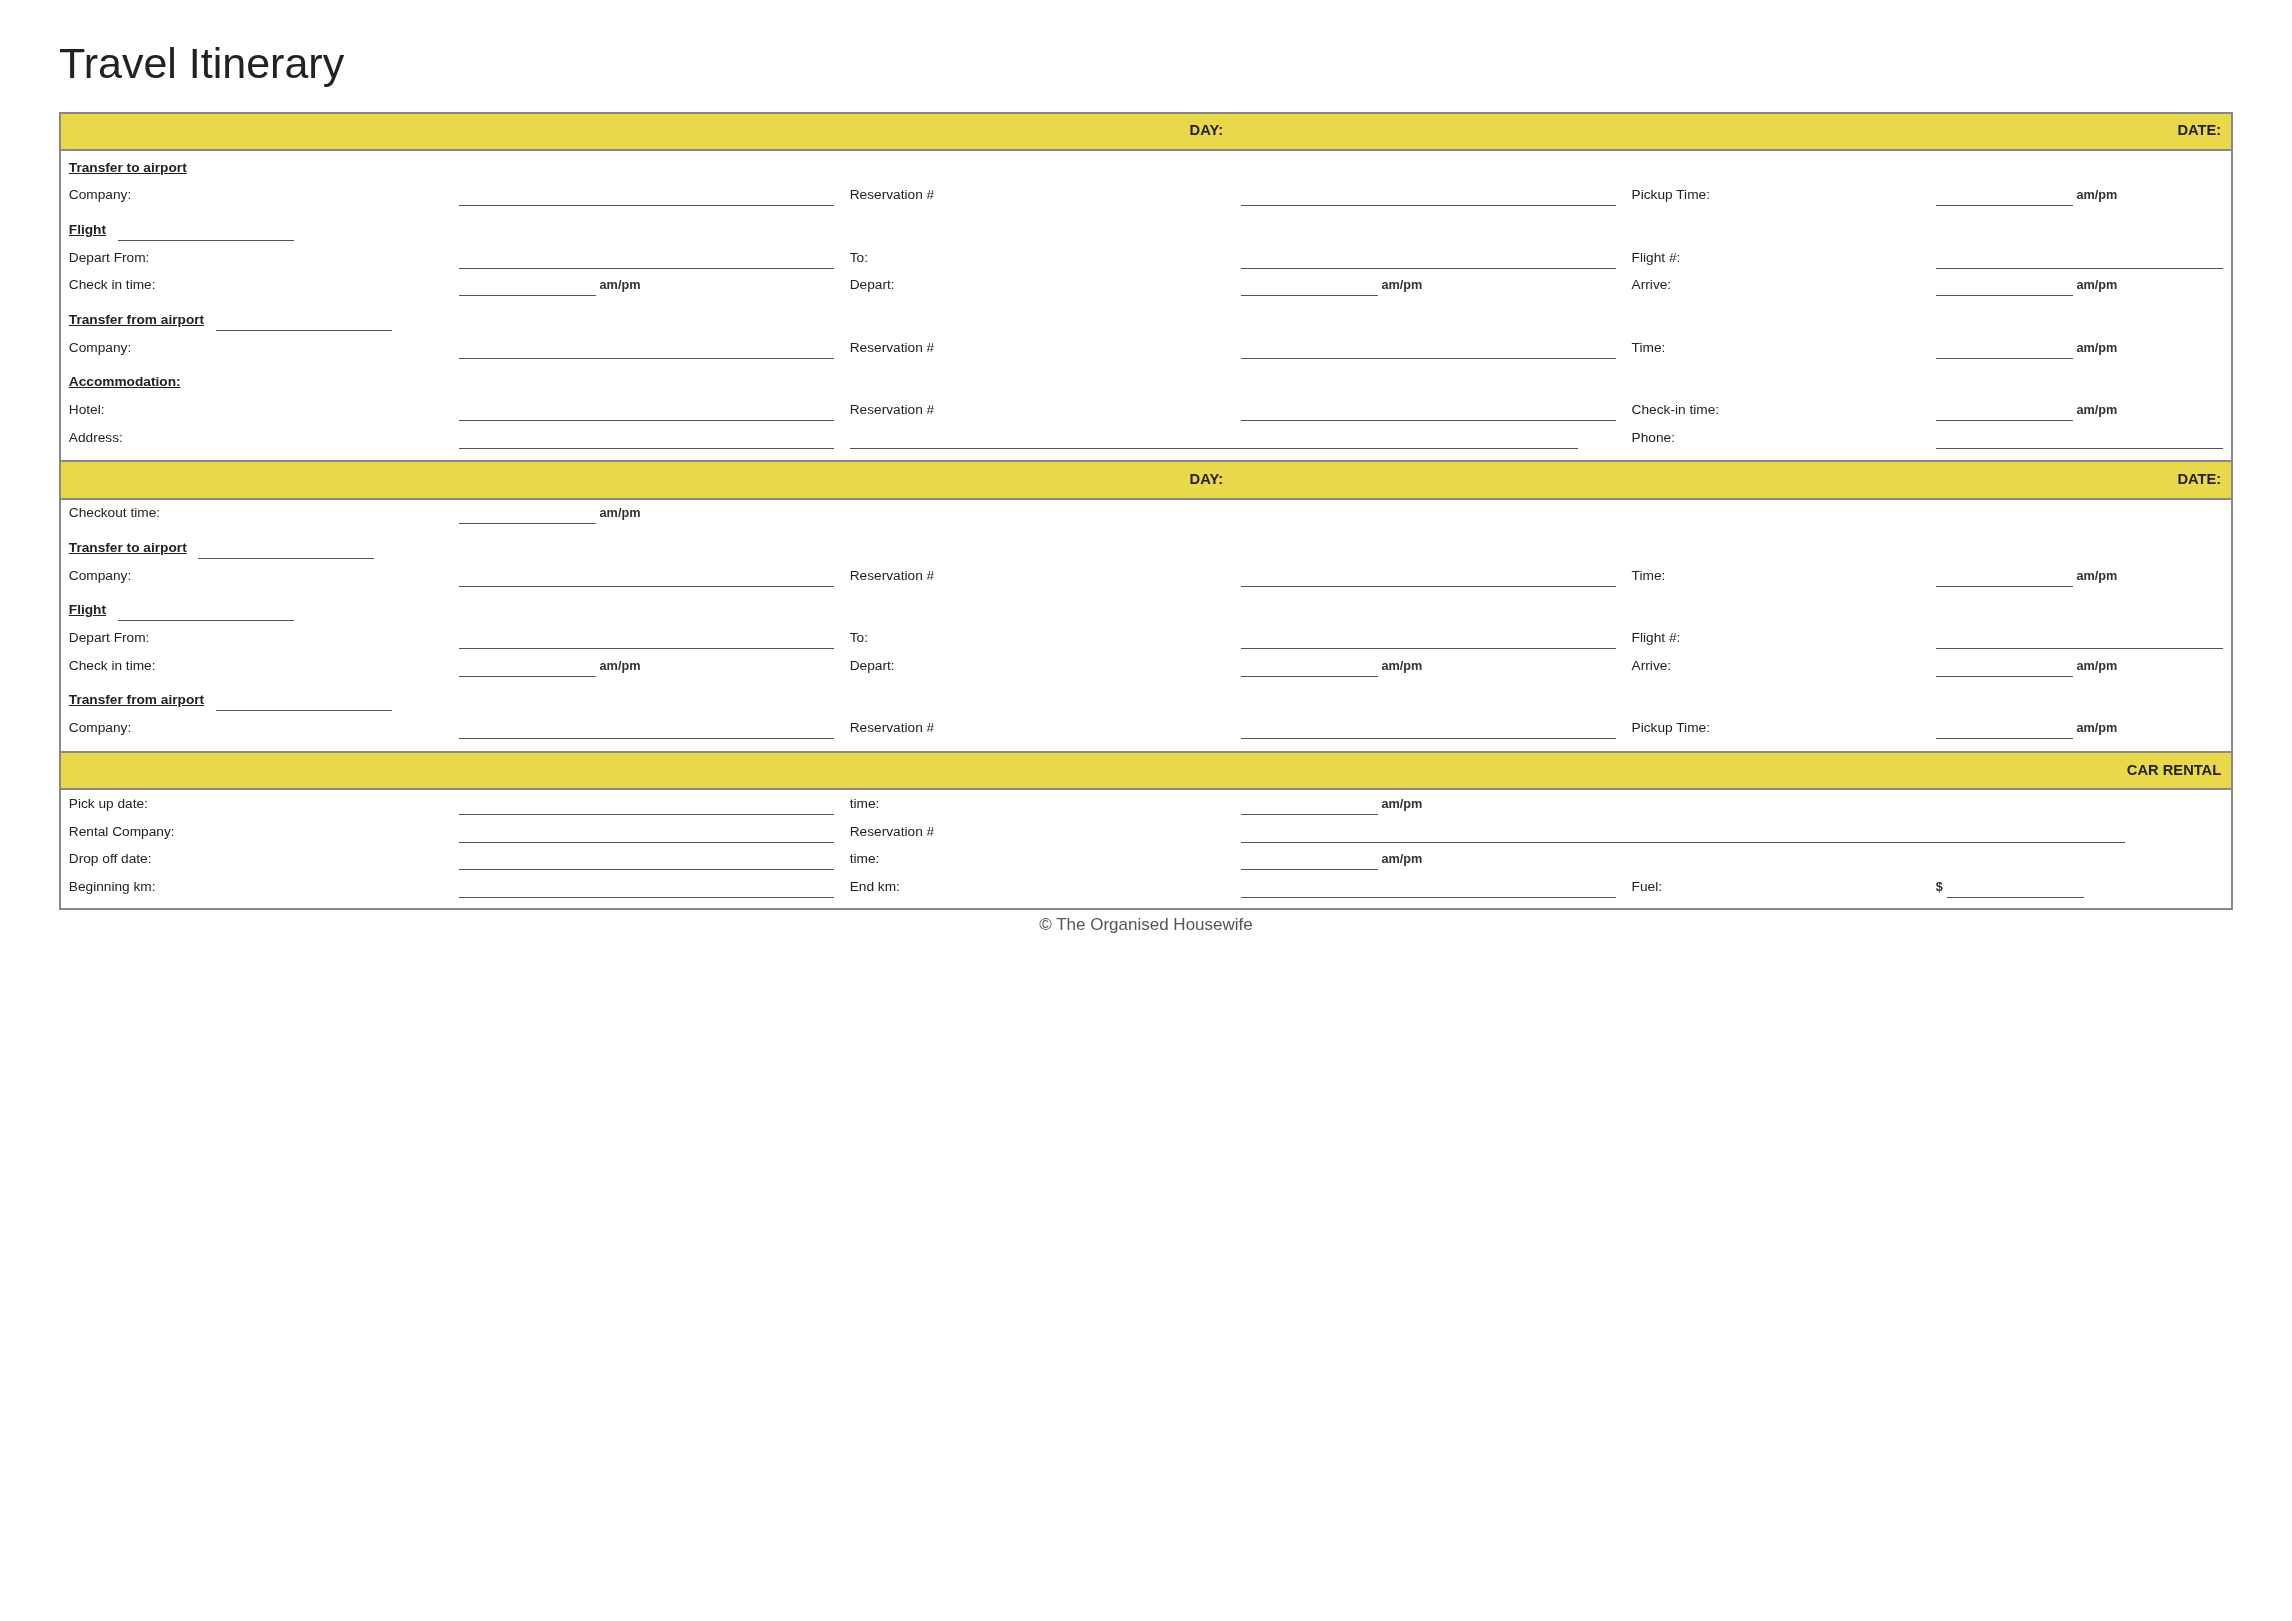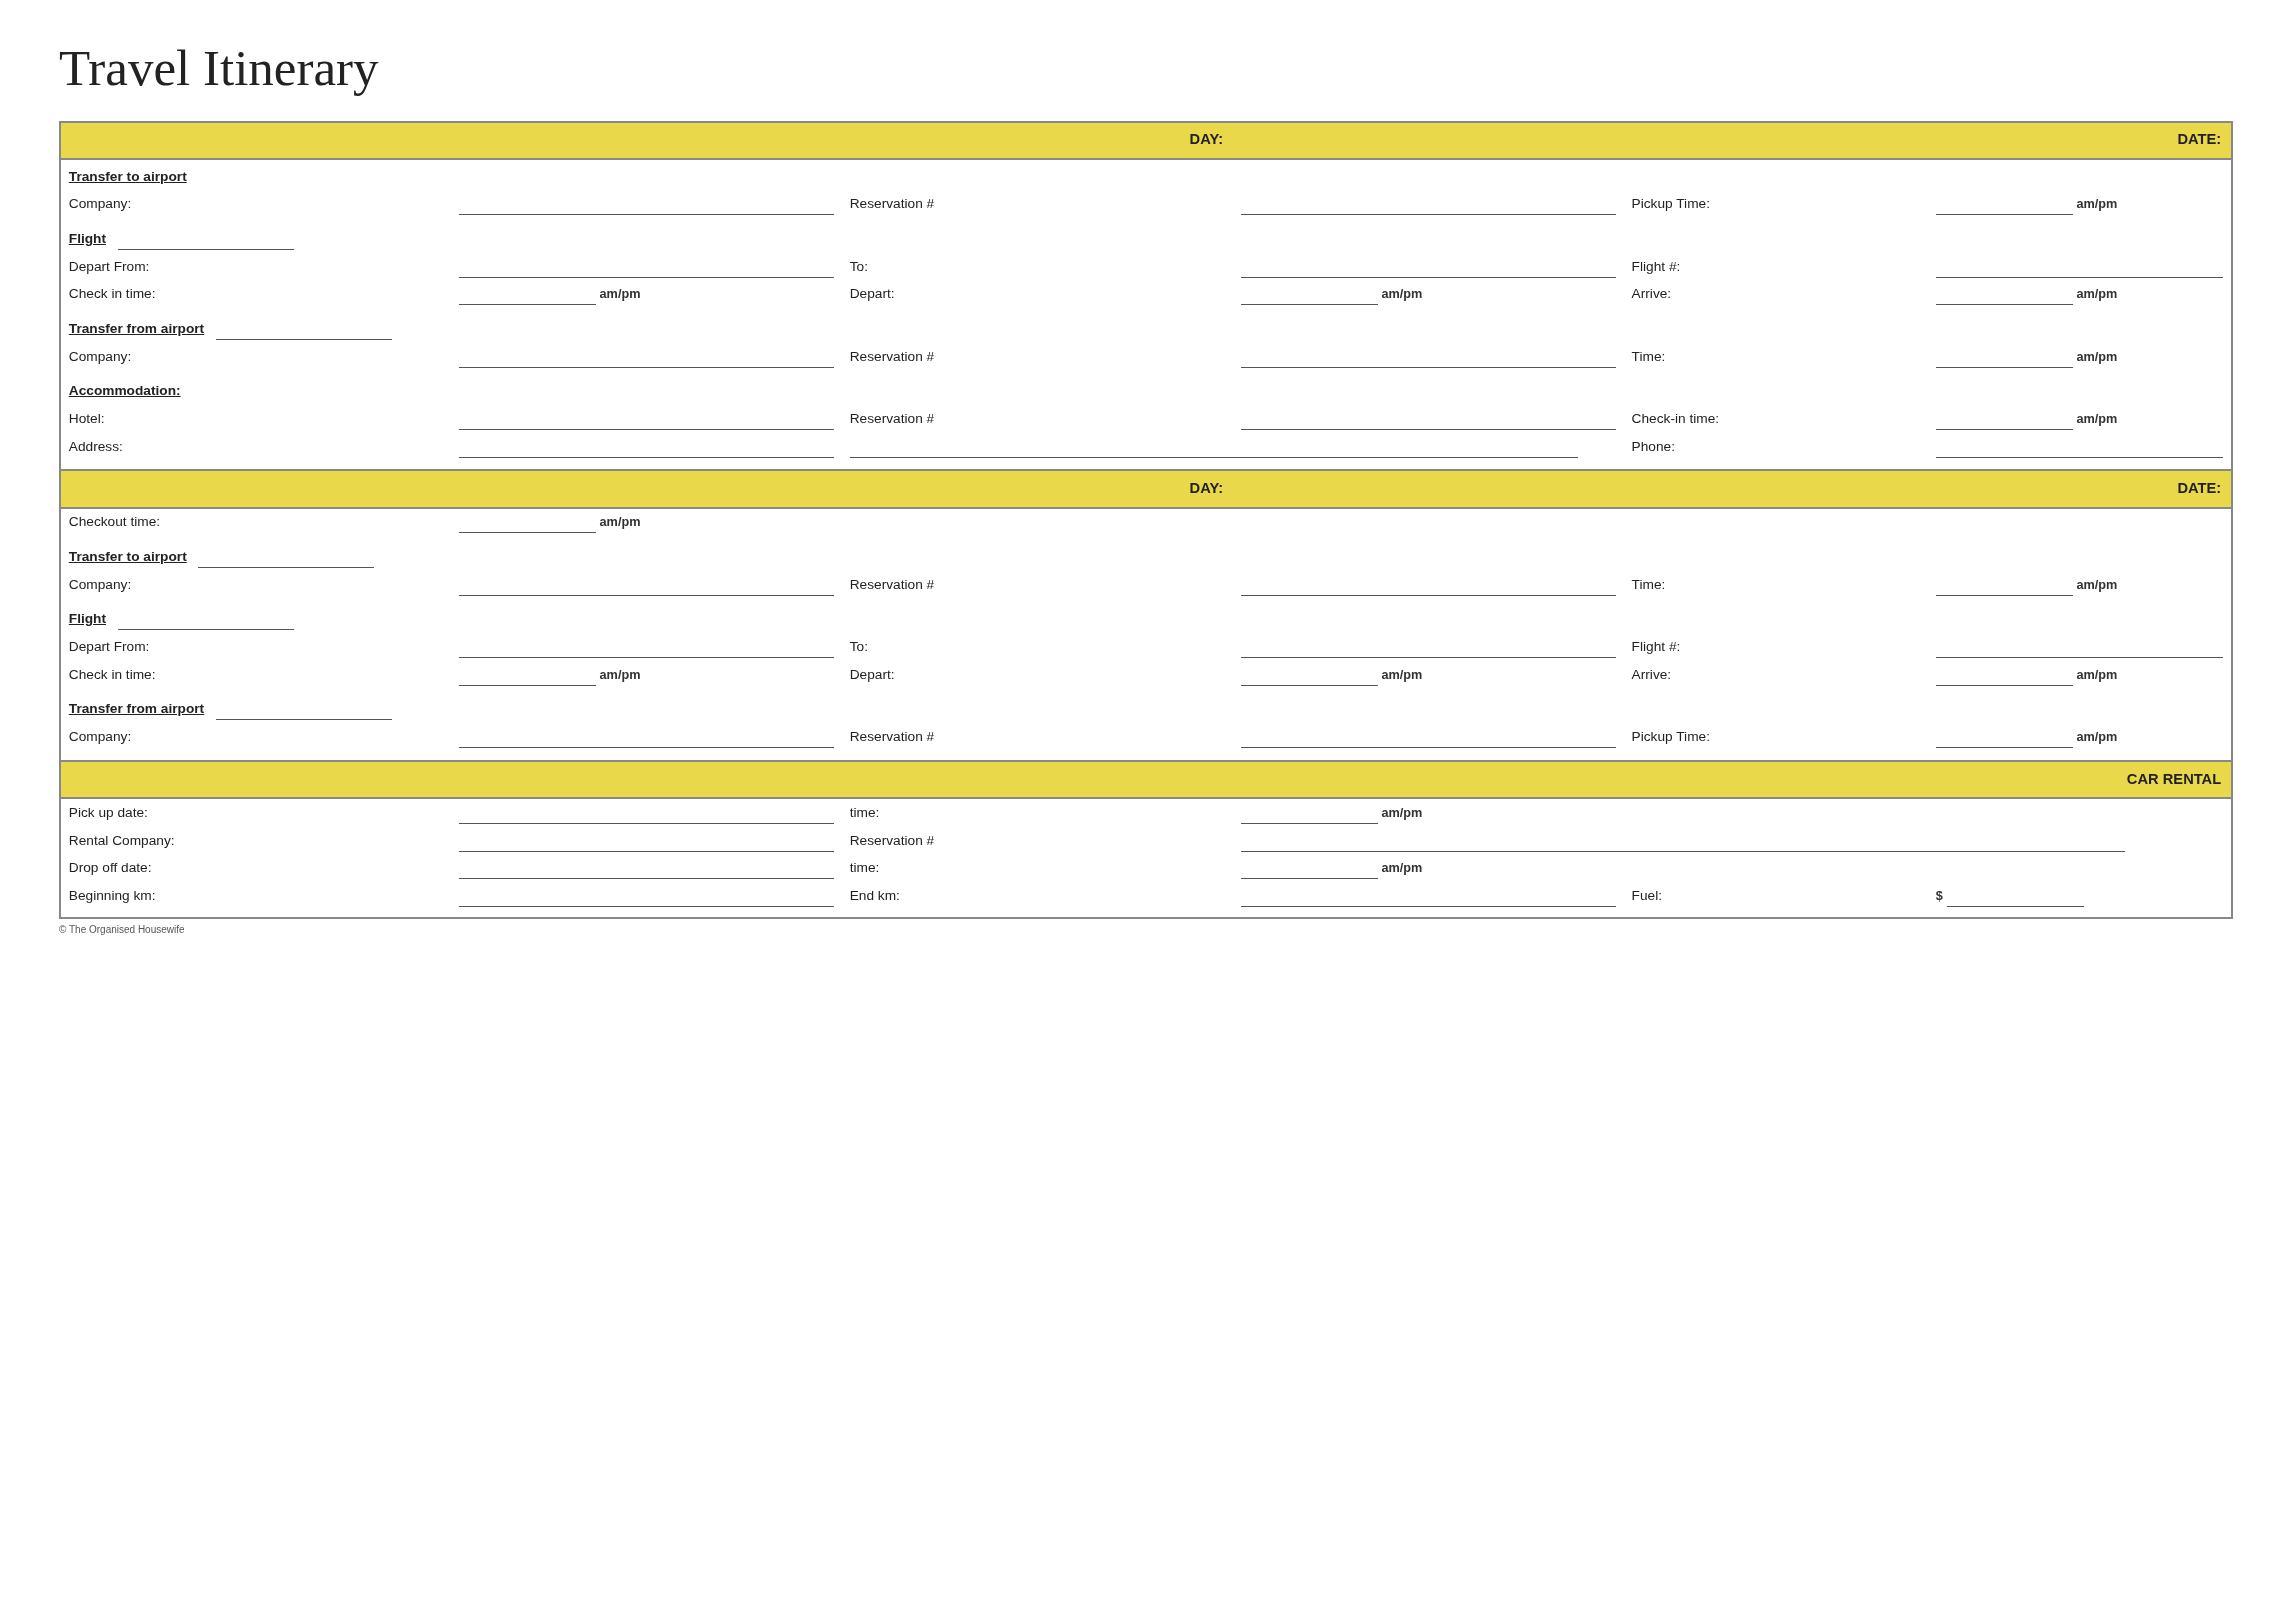--- a/index.html
+++ b/index.html
@@ -4,22 +4,22 @@
   <style>
     * { box-sizing: border-box; margin: 0; padding: 0; }
     body {
       background: #fff;
       font-family: 'Arial', sans-serif;
       font-size: 14.7px;
       color: #222;
       padding: 39px 59px;
     }
     h1 {
-      font-family: Liberation Serif, serif;
-      font-size: 51px;
+      font-family: Liberation Sans, sans-serif;
+      font-size: 43px;
       font-weight: 300;
       margin-bottom: 23.5px;
       color: #222;
     }
     .itinerary-table {
       width: 100%;
       border-collapse: collapse;
       border: 2px solid #888;
     }
     .itinerary-table td {
@@ -53,22 +53,22 @@
     }
     .ampm {
       font-size: 12.7px;
       color: #333;
       font-weight: bold;
     }
     .separator-row td {
       height: 5.9px;
     }
     .copyright {
-      text-align: left;
-      font-size: 10px;
+      text-align: center;
+      font-size: 17px;
       color: #555;
       margin-top: 5.9px;
     }
     .full-underline {
       border-bottom: 1px solid #555;
       display: block;
       width: 100%;
     }
   </style>
 </head>

